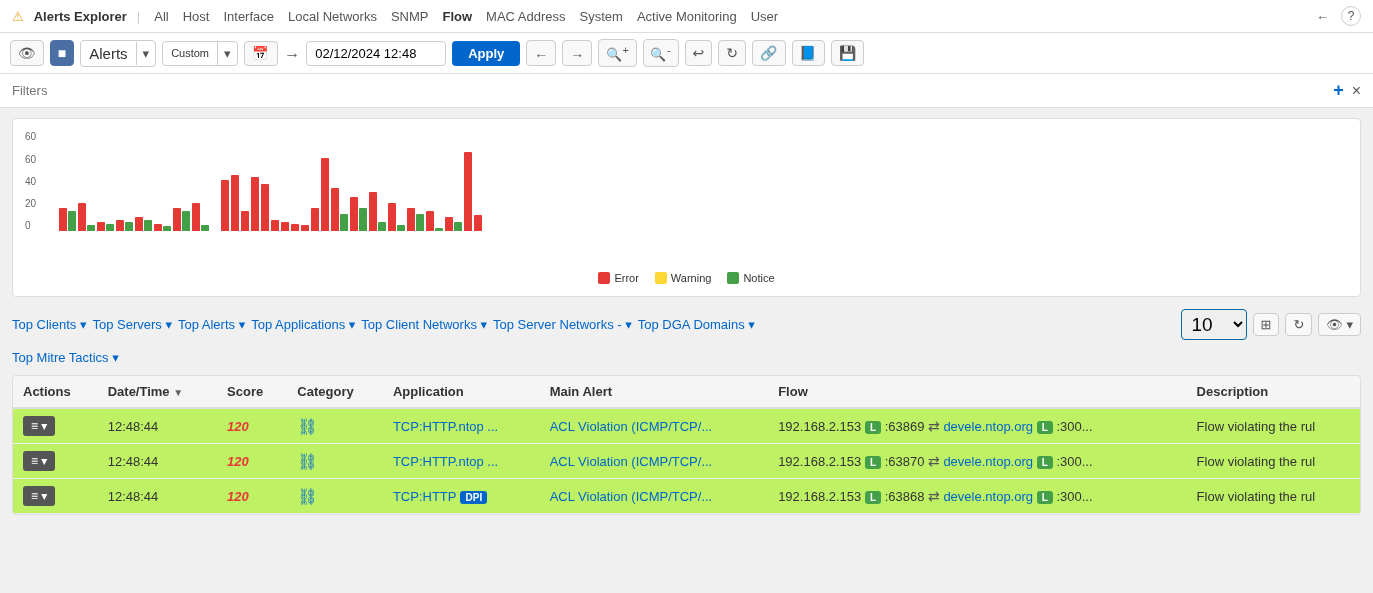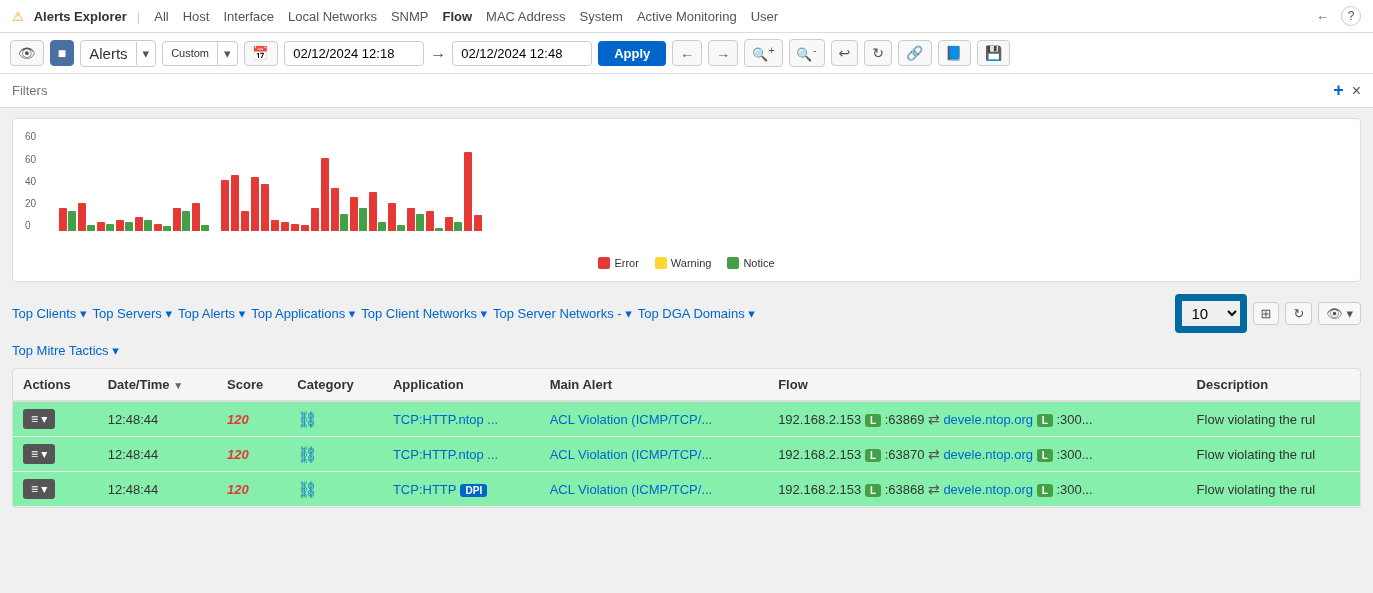--- a/index.html
+++ b/index.html
@@ -73,42 +73,42 @@
       background: #fff; border: 1px solid #ddd; border-radius: 4px;
       padding: 12px; margin-bottom: 12px;
     }
     .chart-area { position: relative; height: 120px; }
     .chart-bars { display: flex; align-items: flex-end; height: 100px; gap: 2px; padding: 0 4px; }
     .bar-group { display: flex; gap: 1px; align-items: flex-end; }
     .bar { width: 8px; border-radius: 1px 1px 0 0; }
     .bar.error { background: #e53935; }
     .bar.notice { background: #43a047; }
     .chart-labels { display: flex; justify-content: space-between; font-size: 10px; color: #666; margin-top: 4px; padding: 0 4px; }
-    .chart-legend { display: flex; justify-content: center; gap: 16px; margin-top: 6px; font-size: 11px; text-align: center; }
+    .chart-legend { display: flex; justify-content: center; gap: 16px; margin-top: 21px; font-size: 11px; text-align: center; }
     .legend-item { display: flex; align-items: center; gap: 4px; }
     .legend-dot { width: 12px; height: 12px; border-radius: 2px; }
     .legend-dot.error { background: #e53935; }
     .legend-dot.warning { background: #fdd835; }
     .legend-dot.notice { background: #43a047; }
 
     
     .top-buttons { display: flex; align-items: center; flex-wrap: wrap; gap: 6px; margin-bottom: 8px; }
     .top-btn {
       color: #0066cc; cursor: pointer; font-size: 13px; text-decoration: none;
       display: flex; align-items: center; gap: 3px; background: none; border: none; padding: 2px 0;
     }
     .top-buttons-right { margin-left: auto; display: flex; align-items: center; gap: 6px; }
-    .num-select { border: 7px solid #0369a1; border-radius: 4px; padding: 3px 6px; font-size: 15px; }
+    .num-select { border: 1px solid #0369a1; border-radius: 4px; padding: 3px 6px; font-size: 19px; }
     .view-btn {
       border: 1px solid #ccc; border-radius: 4px; padding: 3px 7px;
       background: #f8f8f8; cursor: pointer; color: #555; font-size: 13px;
     }
 
     
-    .table-container { background: #86efac; border: 1px solid #ddd; border-radius: 4px; overflow: auto; }
+    .table-container { background: #bef264; border: 1px solid #ddd; border-radius: 4px; overflow: auto; }
     table { width: 100%; border-collapse: collapse; font-size: 13px; }
     thead tr { background: #f5f5f5; border-bottom: 2px solid #ddd; }
     th { padding: 8px 10px; text-align: left; font-weight: bold; color: #333; white-space: nowrap; }
     td { padding: 7px 10px; border-bottom: 1px solid #eee; white-space: nowrap; }
     .score-red { color: #e53935; font-weight: bold; font-style: italic; }
     .action-btn {
       background: #555; color: #fff; border: none; border-radius: 3px;
       padding: 3px 8px; cursor: pointer; font-size: 12px;
       display: flex; align-items: center; gap: 3px;
     }
@@ -150,21 +150,20 @@
   <button class="lock-btn">■</button>
   <div style="display:flex; align-items:center; border:1px solid #ccc; border-radius:4px; background:#fff;">
     <span style="padding: 4px 8px; font-size:15px;">Alerts</span>
     <span style="padding: 4px 6px; border-left:1px solid #ccc; cursor:pointer; color:#555;">▾</span>
   </div>
   <div style="display:flex; align-items:center; border:1px solid #ccc; border-radius:4px; background:#fff;">
     <span style="padding: 4px 8px; font-size:11px;">Custom</span>
     <span style="padding: 4px 6px; border-left:1px solid #ccc; cursor:pointer; color:#555;">▾</span>
   </div>
   <button class="cal-btn">📅</button>
-  <input class="datetime-input" type="text" value="02/12/2024 12:18" style="">
   <span class="arrow-sep">→</span>
   <input class="datetime-input" type="text" value="02/12/2024 12:48" style="">
   <button class="apply-btn">Apply</button>
   <button class="toolbar-icon-btn">←</button>
   <button class="toolbar-icon-btn">→</button>
   <button class="toolbar-icon-btn" style="font-size:13px;">🔍<sup>+</sup></button>
   <button class="toolbar-icon-btn" style="font-size:13px;">🔍<sup>-</sup></button>
   <button class="toolbar-icon-btn">↩</button>
   <button class="toolbar-icon-btn">↻</button>
   <button class="toolbar-icon-btn">🔗</button>

